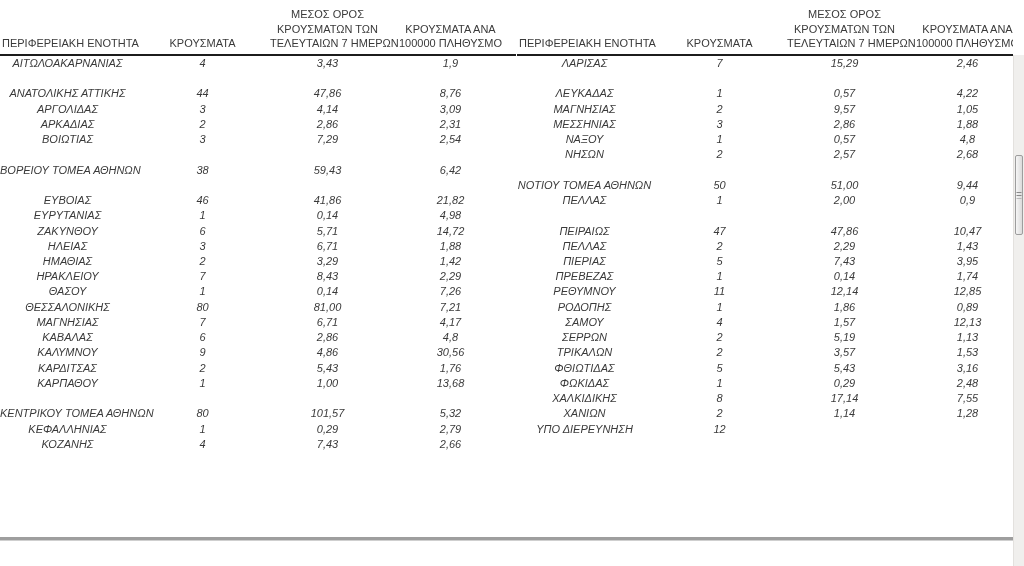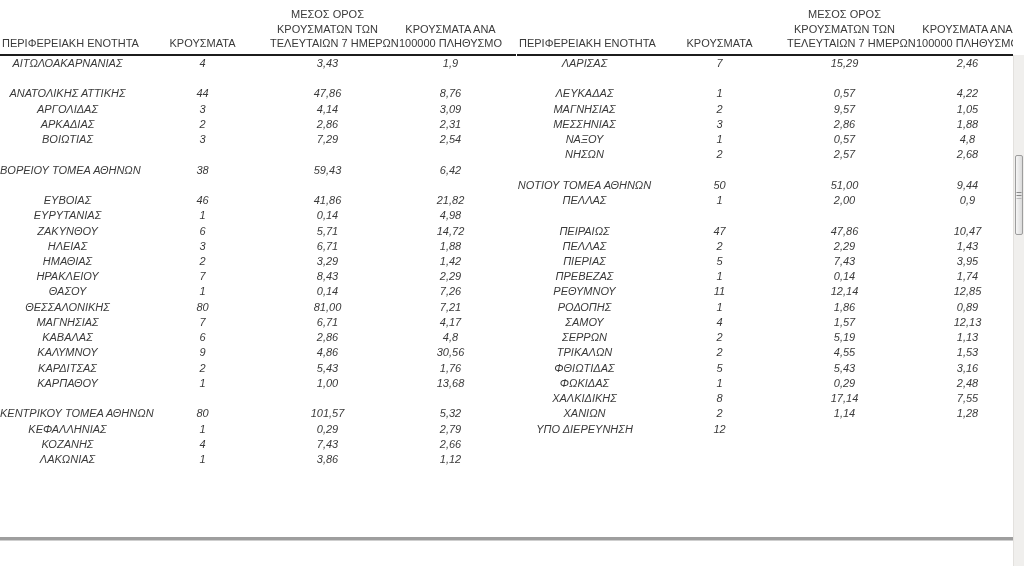--- a/index.html
+++ b/index.html
@@ -225,26 +225,20 @@
             <td>1</td>
             <td>0,29</td>
             <td>2,79</td>
           </tr>
           <tr>
             <td>ΚΟΖΑΝΗΣ</td>
             <td>4</td>
             <td>7,43</td>
             <td>2,66</td>
           </tr>
-          <tr>
-            <td>ΛΑΚΩΝΙΑΣ</td>
-            <td>1</td>
-            <td>3,86</td>
-            <td>1,12</td>
-          </tr>
         </tbody>
       </table>
   </div>
 
   <div class="tbl-right-wrap">
     <table id="table-right">
         <colgroup>
           <col style="width: 135px;">
           <col style="width: 135px;">
           <col style="width: 115px;">
@@ -380,21 +374,21 @@
           </tr>
           <tr>
             <td>ΣΕΡΡΩΝ</td>
             <td>2</td>
             <td>5,19</td>
             <td>1,13</td>
           </tr>
           <tr>
             <td>ΤΡΙΚΑΛΩΝ</td>
             <td>2</td>
-            <td>4,55</td>
+            <td>3,57</td>
             <td>1,53</td>
           </tr>
           <tr>
             <td>ΦΘΙΩΤΙΔΑΣ</td>
             <td>5</td>
             <td>5,43</td>
             <td>3,16</td>
           </tr>
           <tr>
             <td>ΦΩΚΙΔΑΣ</td>

